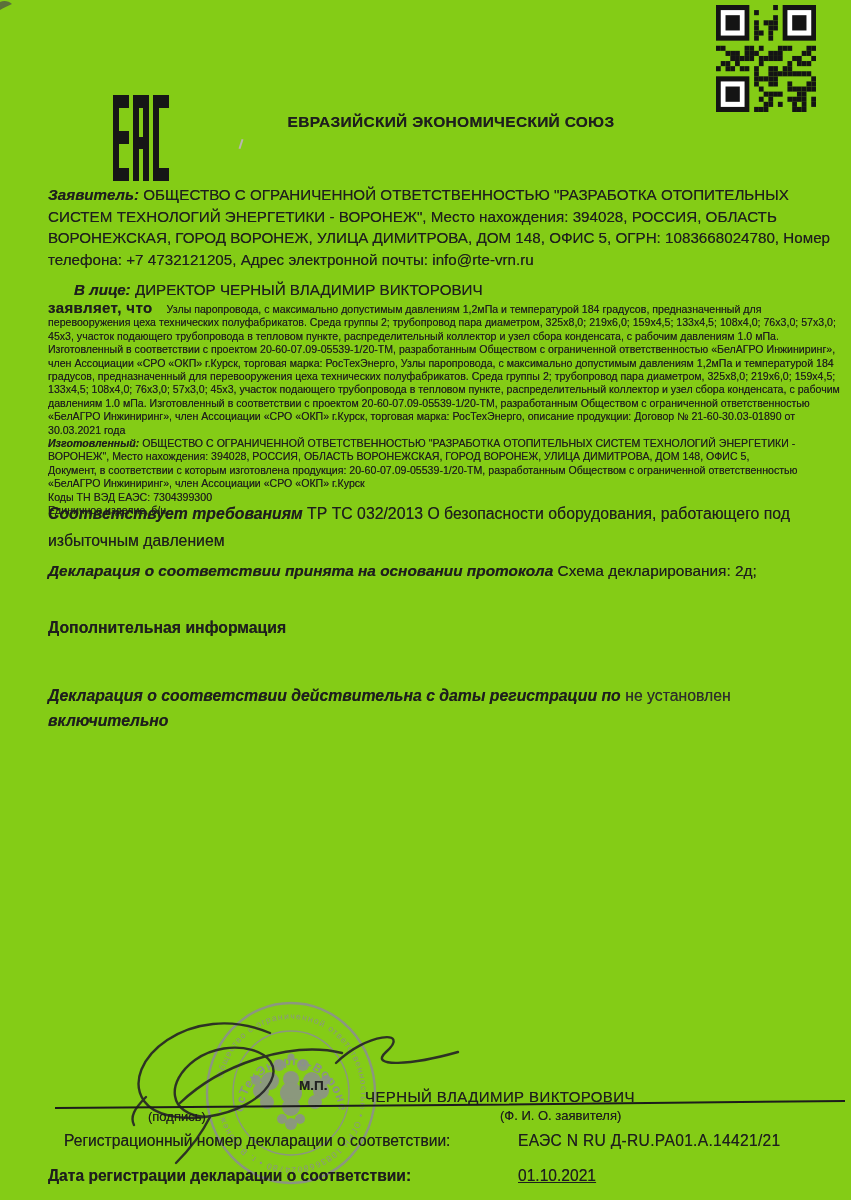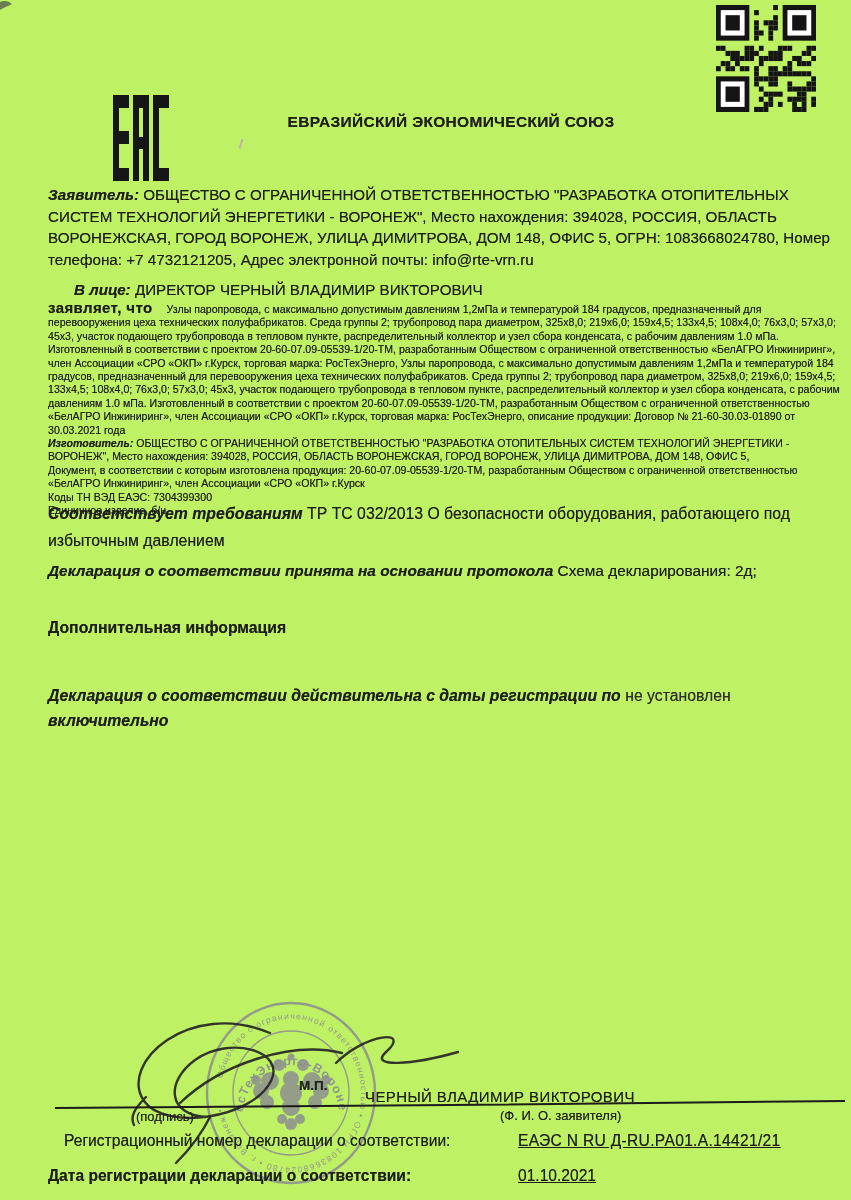--- a/index.html
+++ b/index.html
@@ -1,18 +1,18 @@
 <!DOCTYPE html>
 <html><head>
 <meta charset="utf-8">
 <style>
   html,body{margin:0;padding:0;background:#e8e8e8;}
   .page{
     position:relative; width:851px; height:1200px; margin:0 auto;
-    background:#bef264; overflow:hidden;
+    background:#84cc16; overflow:hidden;
     font-family:"Liberation Sans", sans-serif; color:#1e1e1e;
   }
   .abs{position:absolute;}
   .scan{text-shadow:0 0 .5px rgba(25,25,25,.65);}
 
   
   .eac{left:113px; top:95px; width:56px; height:86px;}
   .qr{left:716px; top:5px; width:100px; height:107px;}
   .title-wrap{left:90px; top:113px; width:722px; text-align:center;}
   .title1{font-size:15.5px; font-weight:bold; letter-spacing:.3px;}
@@ -31,25 +31,25 @@
   .basis{left:48px; top:560px; width:790px; font-size:15.4px; line-height:22px;}
   .addinfo{left:48px; top:619px; width:790px; font-size:15.8px; font-weight:bold;}
   .validity{left:48px; top:683px; width:760px; font-size:15.8px; line-height:25px;}
 
   
   .stamp-svg{left:203px; top:1001px; width:176px; height:186px;}
   .sig-svg{left:110px; top:1005px; width:430px; height:170px;}
   .line-svg{left:0; top:1092px; width:851px; height:30px;}
   .mp{left:299px; top:1078px; font-size:13.5px; font-weight:bold; color:#222;}
   .holder-name{left:365px; top:1088px; font-size:15px; letter-spacing:.4px; white-space:nowrap;}
-  .cap-sign{left:136px; top:1109px; font-size:13px;}
+  .cap-sign{left:148px; top:1109px; font-size:13px;}
   .cap-fio{left:500px; top:1108px; font-size:13px;}
 
   .reg-row1-label{left:48px; top:1132px; font-size:15.6px; font-weight:normal;margin-left:16px;}
-  .reg-row1-value{left:518px; top:1132px; font-size:15.6px; letter-spacing:.3px;text-decoration:underline;}
+  .reg-row1-value{left:518px; top:1132px; font-size:15.6px; letter-spacing:.3px;}
   .reg-row2-label{left:48px; top:1167px; font-size:15.6px; font-weight:bold;}
   .reg-row2-value{left:518px; top:1167px; font-size:15.6px;text-decoration:underline;}
 
   .corner{left:0; top:0; width:20px; height:14px;}
   .slash{left:240px; top:139px; width:2px; height:10px; background:#b9b6b2; transform:rotate(18deg);}
 </style>
 </head>
 <body>
 
 <div class="page">
@@ -223,21 +223,21 @@
 
   <div class="abs para inperson scan">
     <span class="b">В лице:</span><span> ДИРЕКТОР ЧЕРНЫЙ ВЛАДИМИР ВИКТОРОВИЧ</span>
   </div>
 
   <div class="abs declares scan">
     <div>
       <span class="lead">заявляет, что</span><span>Узлы паропровода, с максимально допустимым давлениям 1,2мПа и температурой 184 градусов, предназначенный для перевооружения цеха технических полуфабрикатов. Среда группы 2; трубопровод пара диаметром, 325х8,0; 219х6,0; 159х4,5; 133х4,5; 108х4,0; 76х3,0; 57х3,0; 45х3, участок подающего трубопровода в тепловом пункте, распределительный коллектор и узел сбора конденсата, с рабочим давлениям 1.0 мПа. Изготовленный в соответствии с проектом 20-60-07.09-05539-1/20-ТМ, разработанным Обществом с ограниченной ответственностью «БелАГРО Инжиниринг», член Ассоциации «СРО «ОКП» г.Курск, торговая марка: РосТехЭнерго, Узлы паропровода, с максимально допустимым давлениям 1,2мПа и температурой 184 градусов, предназначенный для перевооружения цеха технических полуфабрикатов. Среда группы 2; трубопровод пара диаметром, 325х8,0; 219х6,0; 159х4,5; 133х4,5; 108х4,0; 76х3,0; 57х3,0; 45х3, участок подающего трубопровода в тепловом пункте, распределительный коллектор и узел сбора конденсата, с рабочим давлениям 1.0 мПа. Изготовленный в соответствии с проектом 20-60-07.09-05539-1/20-ТМ, разработанным Обществом с ограниченной ответственностью «БелАГРО Инжиниринг», член Ассоциации «СРО «ОКП» г.Курск, торговая марка: РосТехЭнерго, описание продукции: Договор № 21-60-30.03-01890 от 30.03.2021 года</span>
     </div>
     <div>
-      <span class="b">Изготовитель:</span><span> ОБЩЕСТВО С ОГРАНИЧЕННОЙ ОТВЕТСТВЕННОСТЬЮ "РАЗРАБОТКА ОТОПИТЕЛЬНЫХ СИСТЕМ ТЕХНОЛОГИЙ ЭНЕРГЕТИКИ - ВОРОНЕЖ", Место нахождения: 394028, РОССИЯ, ОБЛАСТЬ ВОРОНЕЖСКАЯ, ГОРОД ВОРОНЕЖ, УЛИЦА ДИМИТРОВА, ДОМ 148, ОФИС 5,</span>
+      <span class="b">Изготовленный:</span><span> ОБЩЕСТВО С ОГРАНИЧЕННОЙ ОТВЕТСТВЕННОСТЬЮ "РАЗРАБОТКА ОТОПИТЕЛЬНЫХ СИСТЕМ ТЕХНОЛОГИЙ ЭНЕРГЕТИКИ - ВОРОНЕЖ", Место нахождения: 394028, РОССИЯ, ОБЛАСТЬ ВОРОНЕЖСКАЯ, ГОРОД ВОРОНЕЖ, УЛИЦА ДИМИТРОВА, ДОМ 148, ОФИС 5,</span>
     </div>
     <div>Документ, в соответствии с которым изготовлена продукция: 20-60-07.09-05539-1/20-ТМ, разработанным Обществом с ограниченной ответственностью «БелАГРО Инжиниринг», член Ассоциации «СРО «ОКП» г.Курск</div>
     <div>Коды ТН ВЭД ЕАЭС: 7304399300</div>
     <div>Единичное изделие, б/н</div>
   </div>
 
   <div class="abs compliance scan">
     <span class="b">Соответствует требованиям</span><span> ТР ТС 032/2013 О безопасности оборудования, работающего под избыточным давлением</span>
   </div>
 

